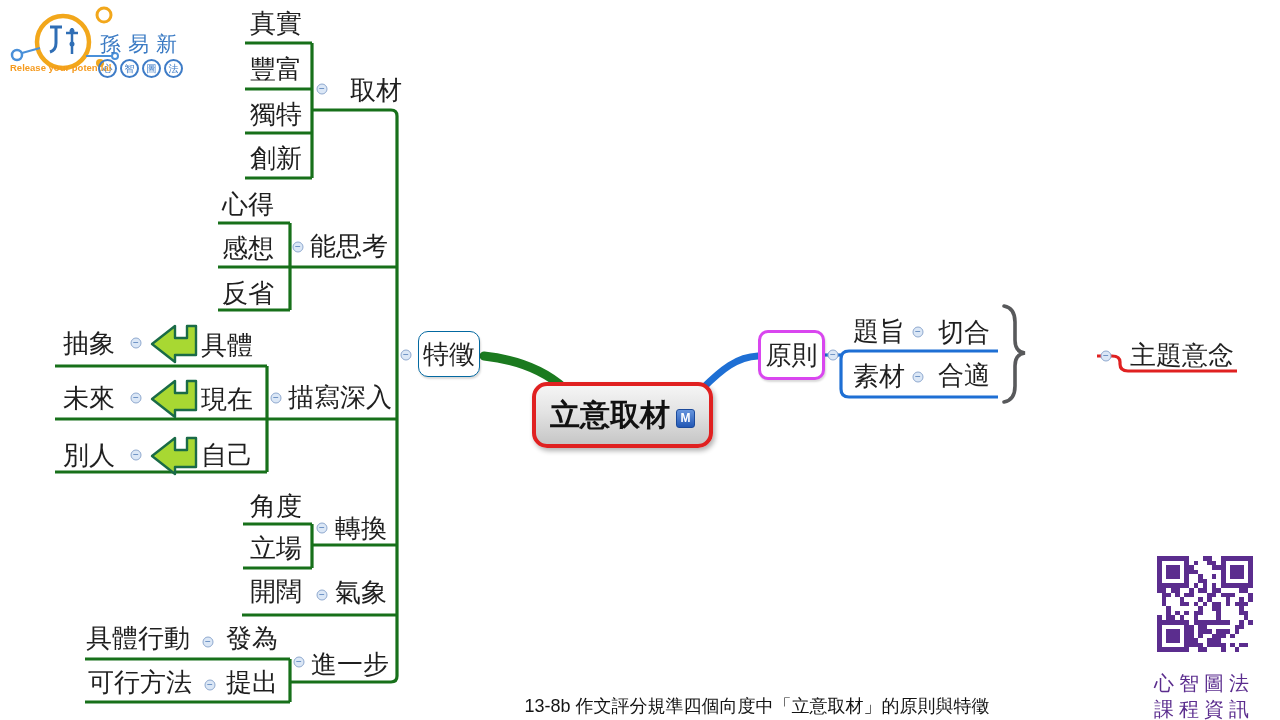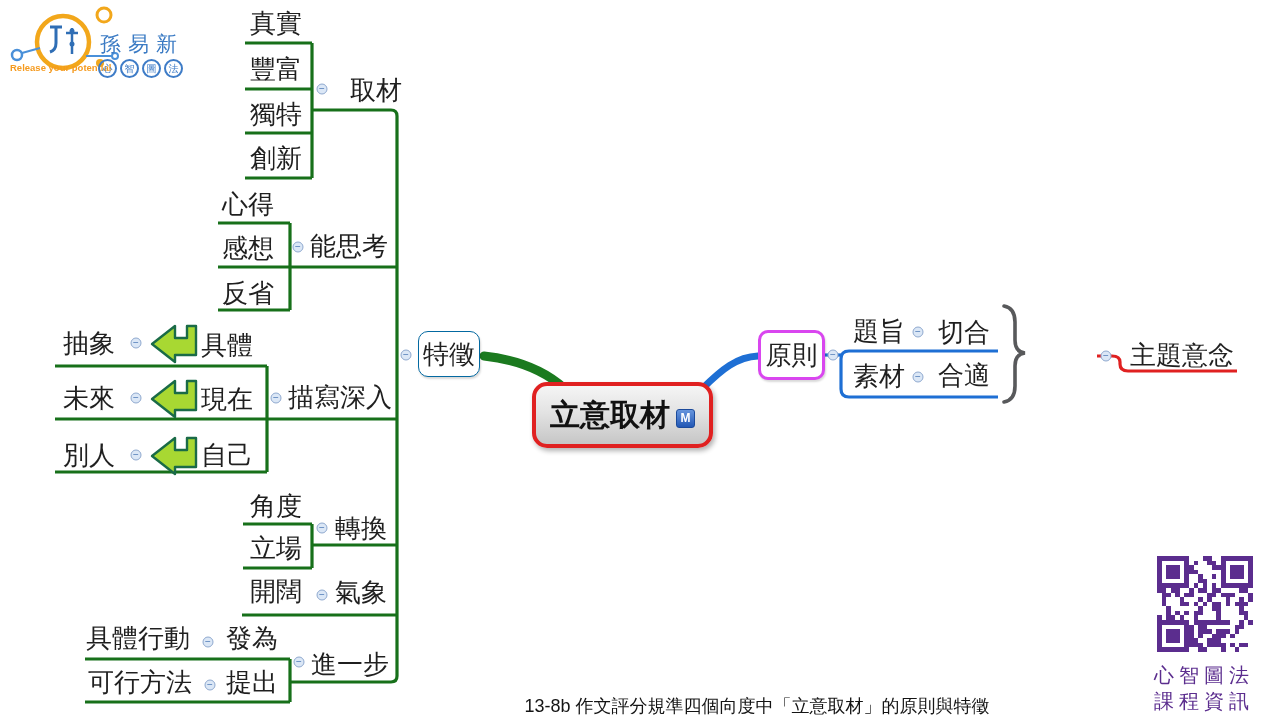--- a/index.html
+++ b/index.html
@@ -33,21 +33,21 @@
        display:flex;align-items:center;justify-content:center;font-size:26px;}
   .ci{position:absolute;width:11px;height:11px;box-sizing:border-box;border-radius:50%;
       background:#dbe7f6;border:1px solid #8fa9cf;color:#4a77b5;font-size:10px;
       line-height:8px;text-align:center;transform:translate(-50%,-50%);cursor:pointer;}
   #caption{position:absolute;left:757px;top:706px;transform:translate(-50%,-50%);
       font-size:18px;color:#141414;white-space:nowrap;}
   #qr{position:absolute;left:1157px;top:556px;width:96px;height:96px;display:grid;
       grid-template-columns:repeat(21,1fr);grid-template-rows:repeat(21,1fr);}
   .qd{background:#5b2d8e;}
   .qrline{position:absolute;transform:translate(-50%,-50%);font-size:20px;letter-spacing:5px;
-      color:#5b2d8e;font-family:"Liberation Serif","DejaVu Serif",serif;white-space:nowrap;}
+      color:#5b2d8e;font-family:"Liberation Serif","DejaVu Serif",serif;white-space:nowrap;margin-top:8px;}
   #logo{position:absolute;left:0;top:0;width:200px;height:90px;}
   .logoname{position:absolute;left:100px;top:30px;width:80px;font-size:21px;letter-spacing:7px;
       color:#3b7bc4;white-space:nowrap;}
   .tagline{position:absolute;left:10px;top:62px;font-size:9.5px;font-weight:bold;color:#f59a1e;
       white-space:nowrap;}
   .lbadges{position:absolute;left:98px;top:59px;display:flex;gap:3px;}
   .lbadge{width:15px;height:15px;border-radius:50%;border:2px solid #3e7cc7;color:#3e7cc7;
       font-size:10px;line-height:15px;text-align:center;}
 </style>
 </head>

